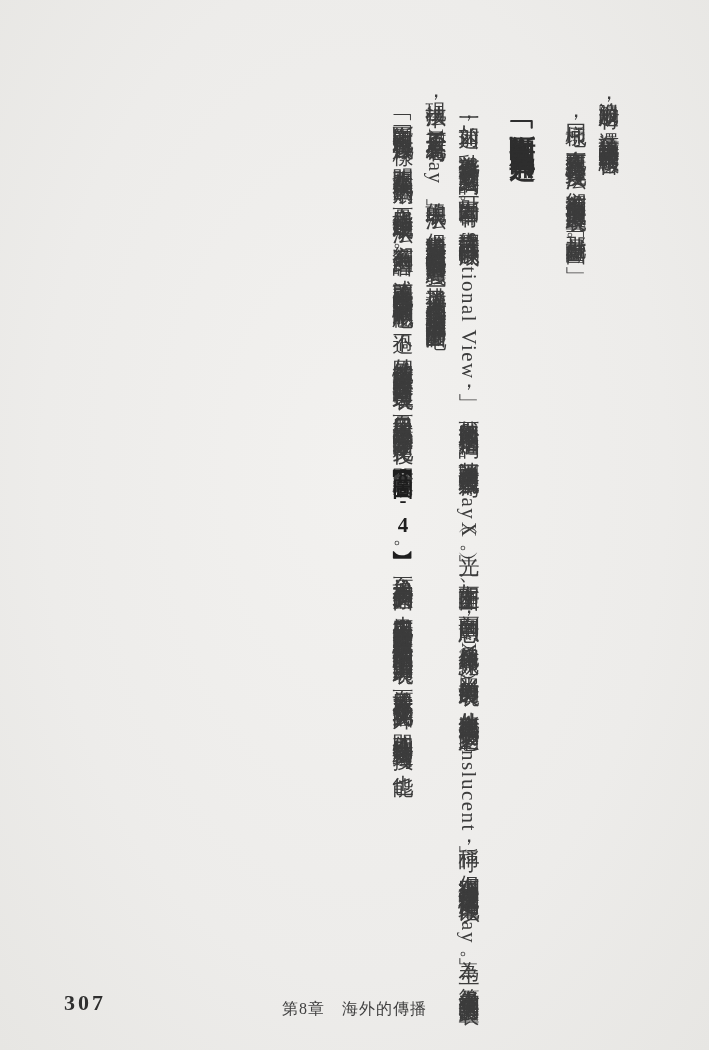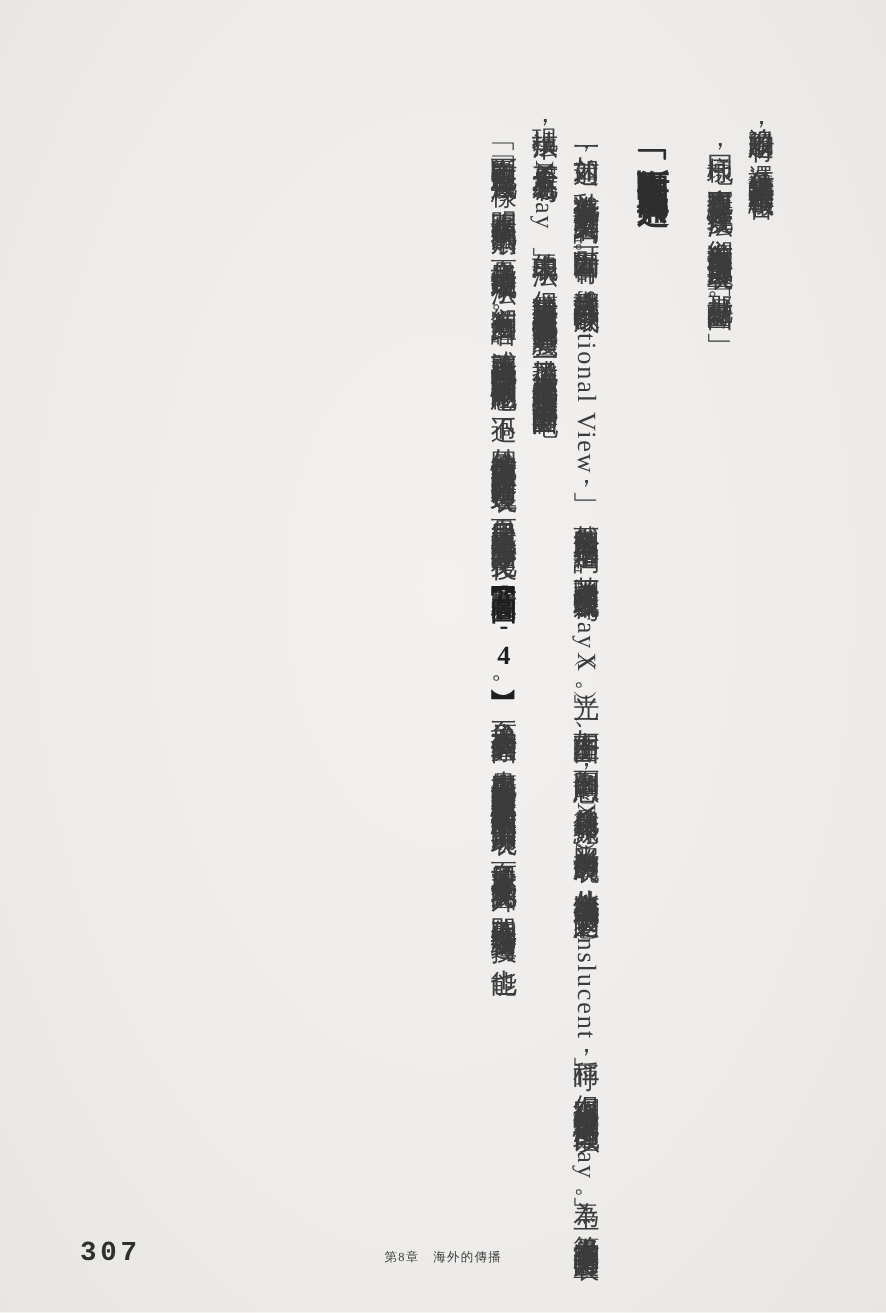--- a/index.html
+++ b/index.html
@@ -34,27 +34,27 @@
   }
   .fig{font-weight:bold;color:#1e1e1e;letter-spacing:0.5px;}
   .upright{text-orientation:upright;}
   .footer-pagenum{
     position:absolute;
     left:64px;top:990px;
     font-size:22px;
     font-weight:bold;
     letter-spacing:3px;
     color:#2f2f2f;
-    font-family:Liberation Mono, monospace;
+    font-family:Liberation Serif, serif;
   }
   .footer-chapter{
     position:absolute;
     left:0;right:0;top:999px;
     text-align:center;
-    font-size:10px;
+    font-size:16px;
     letter-spacing:1px;
     color:#3f3f3f;
   }
 </style>
 </head>
 <body>
 
 <div class="page">
 
   <section class="textblock">

